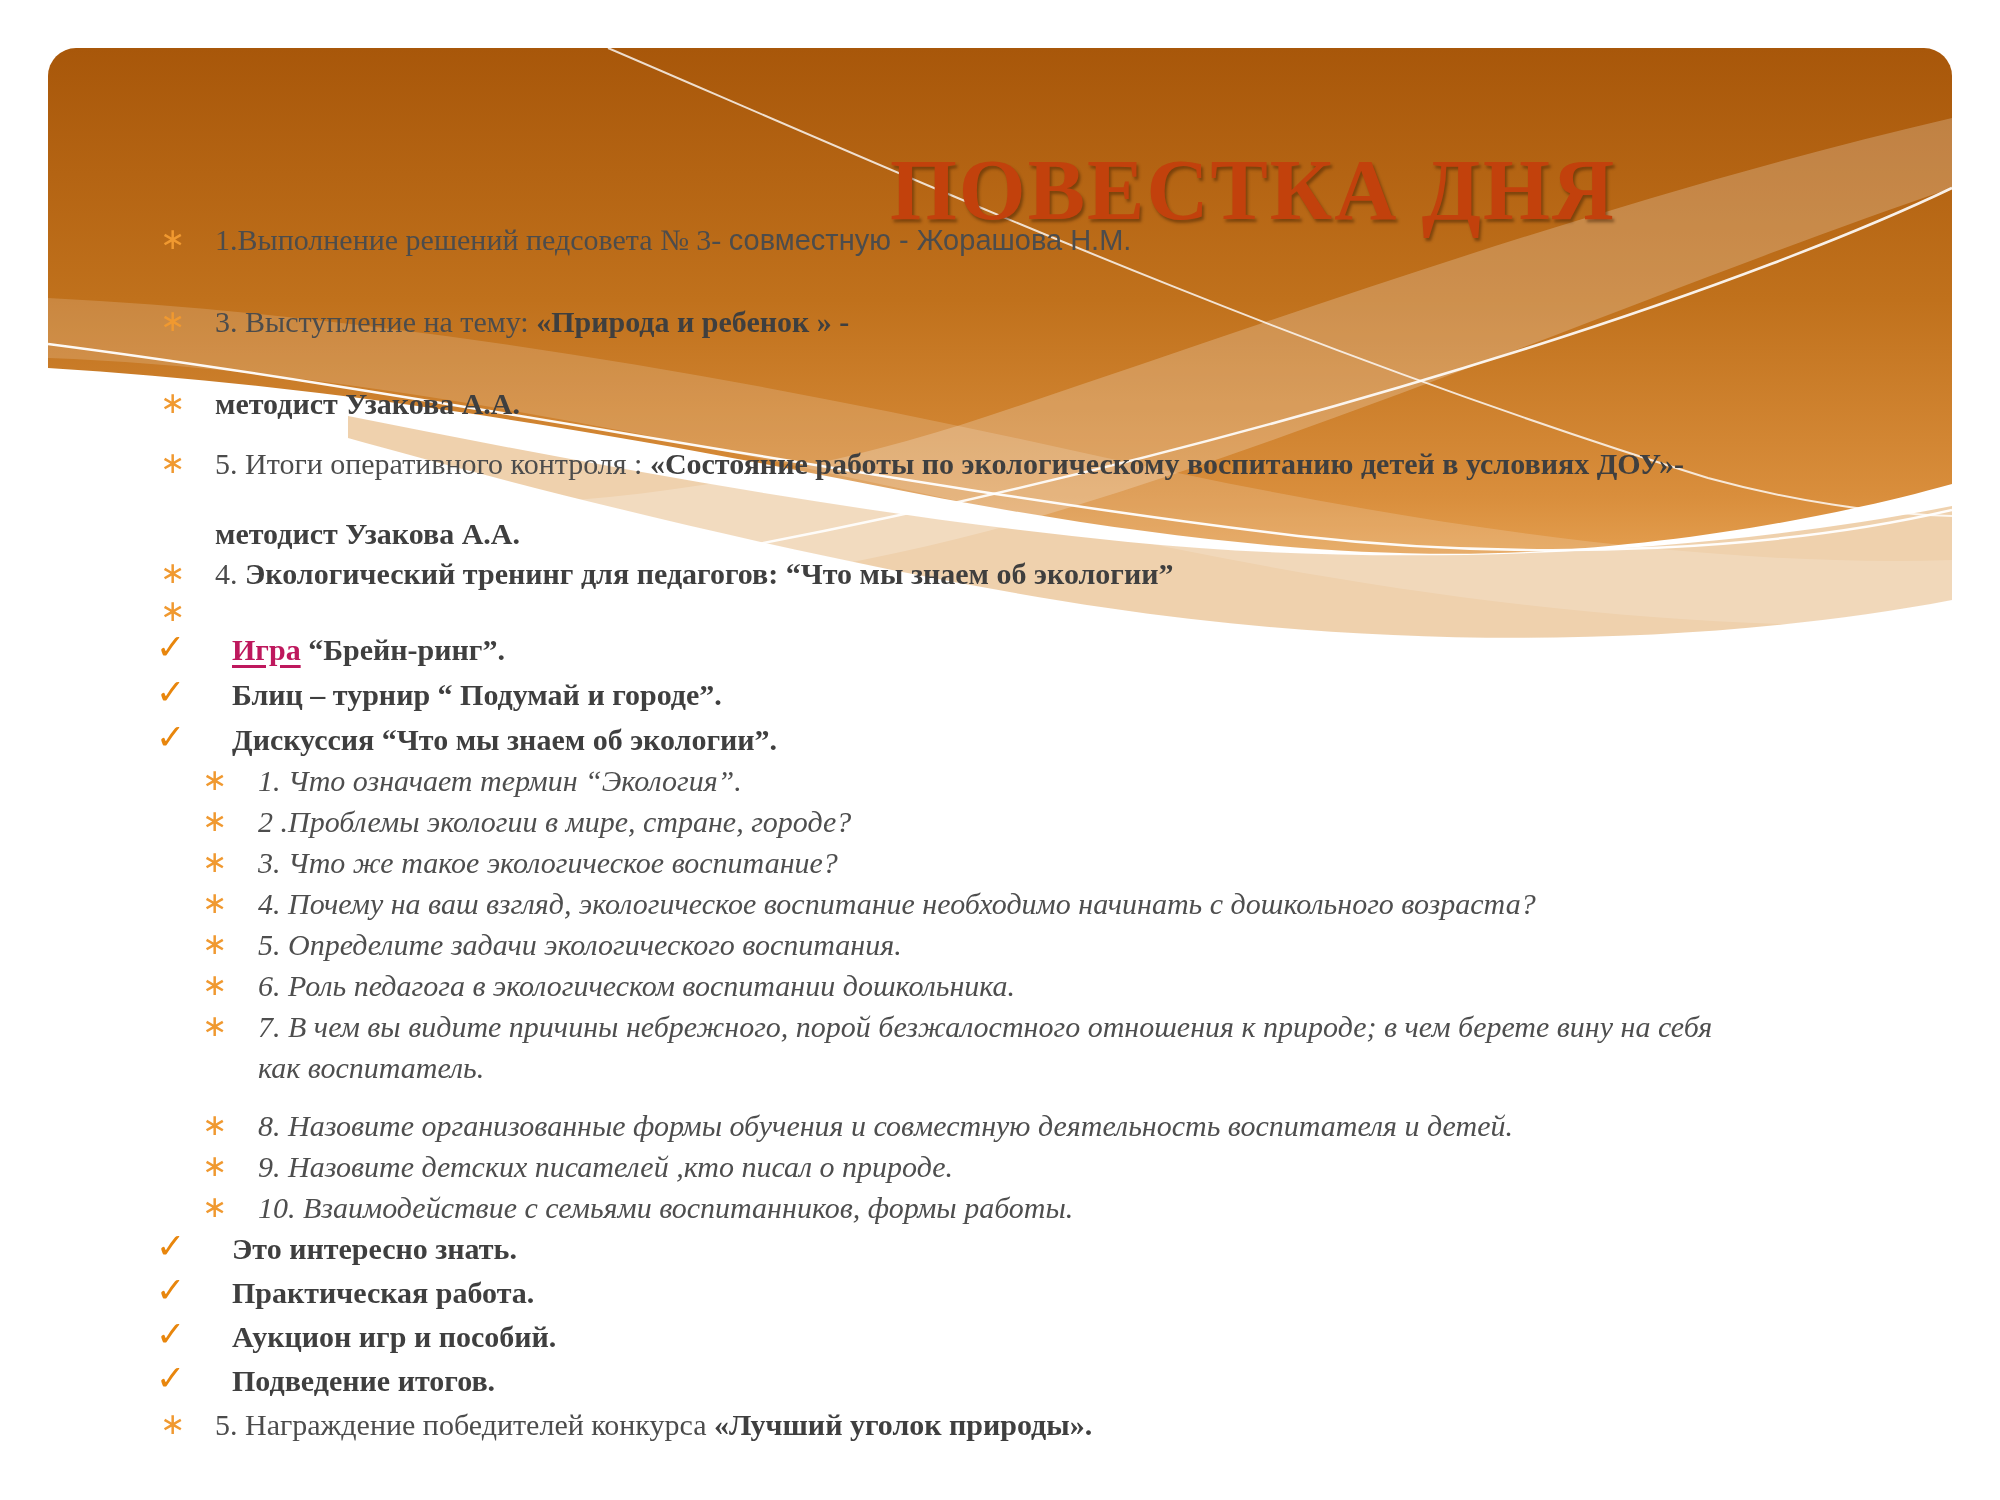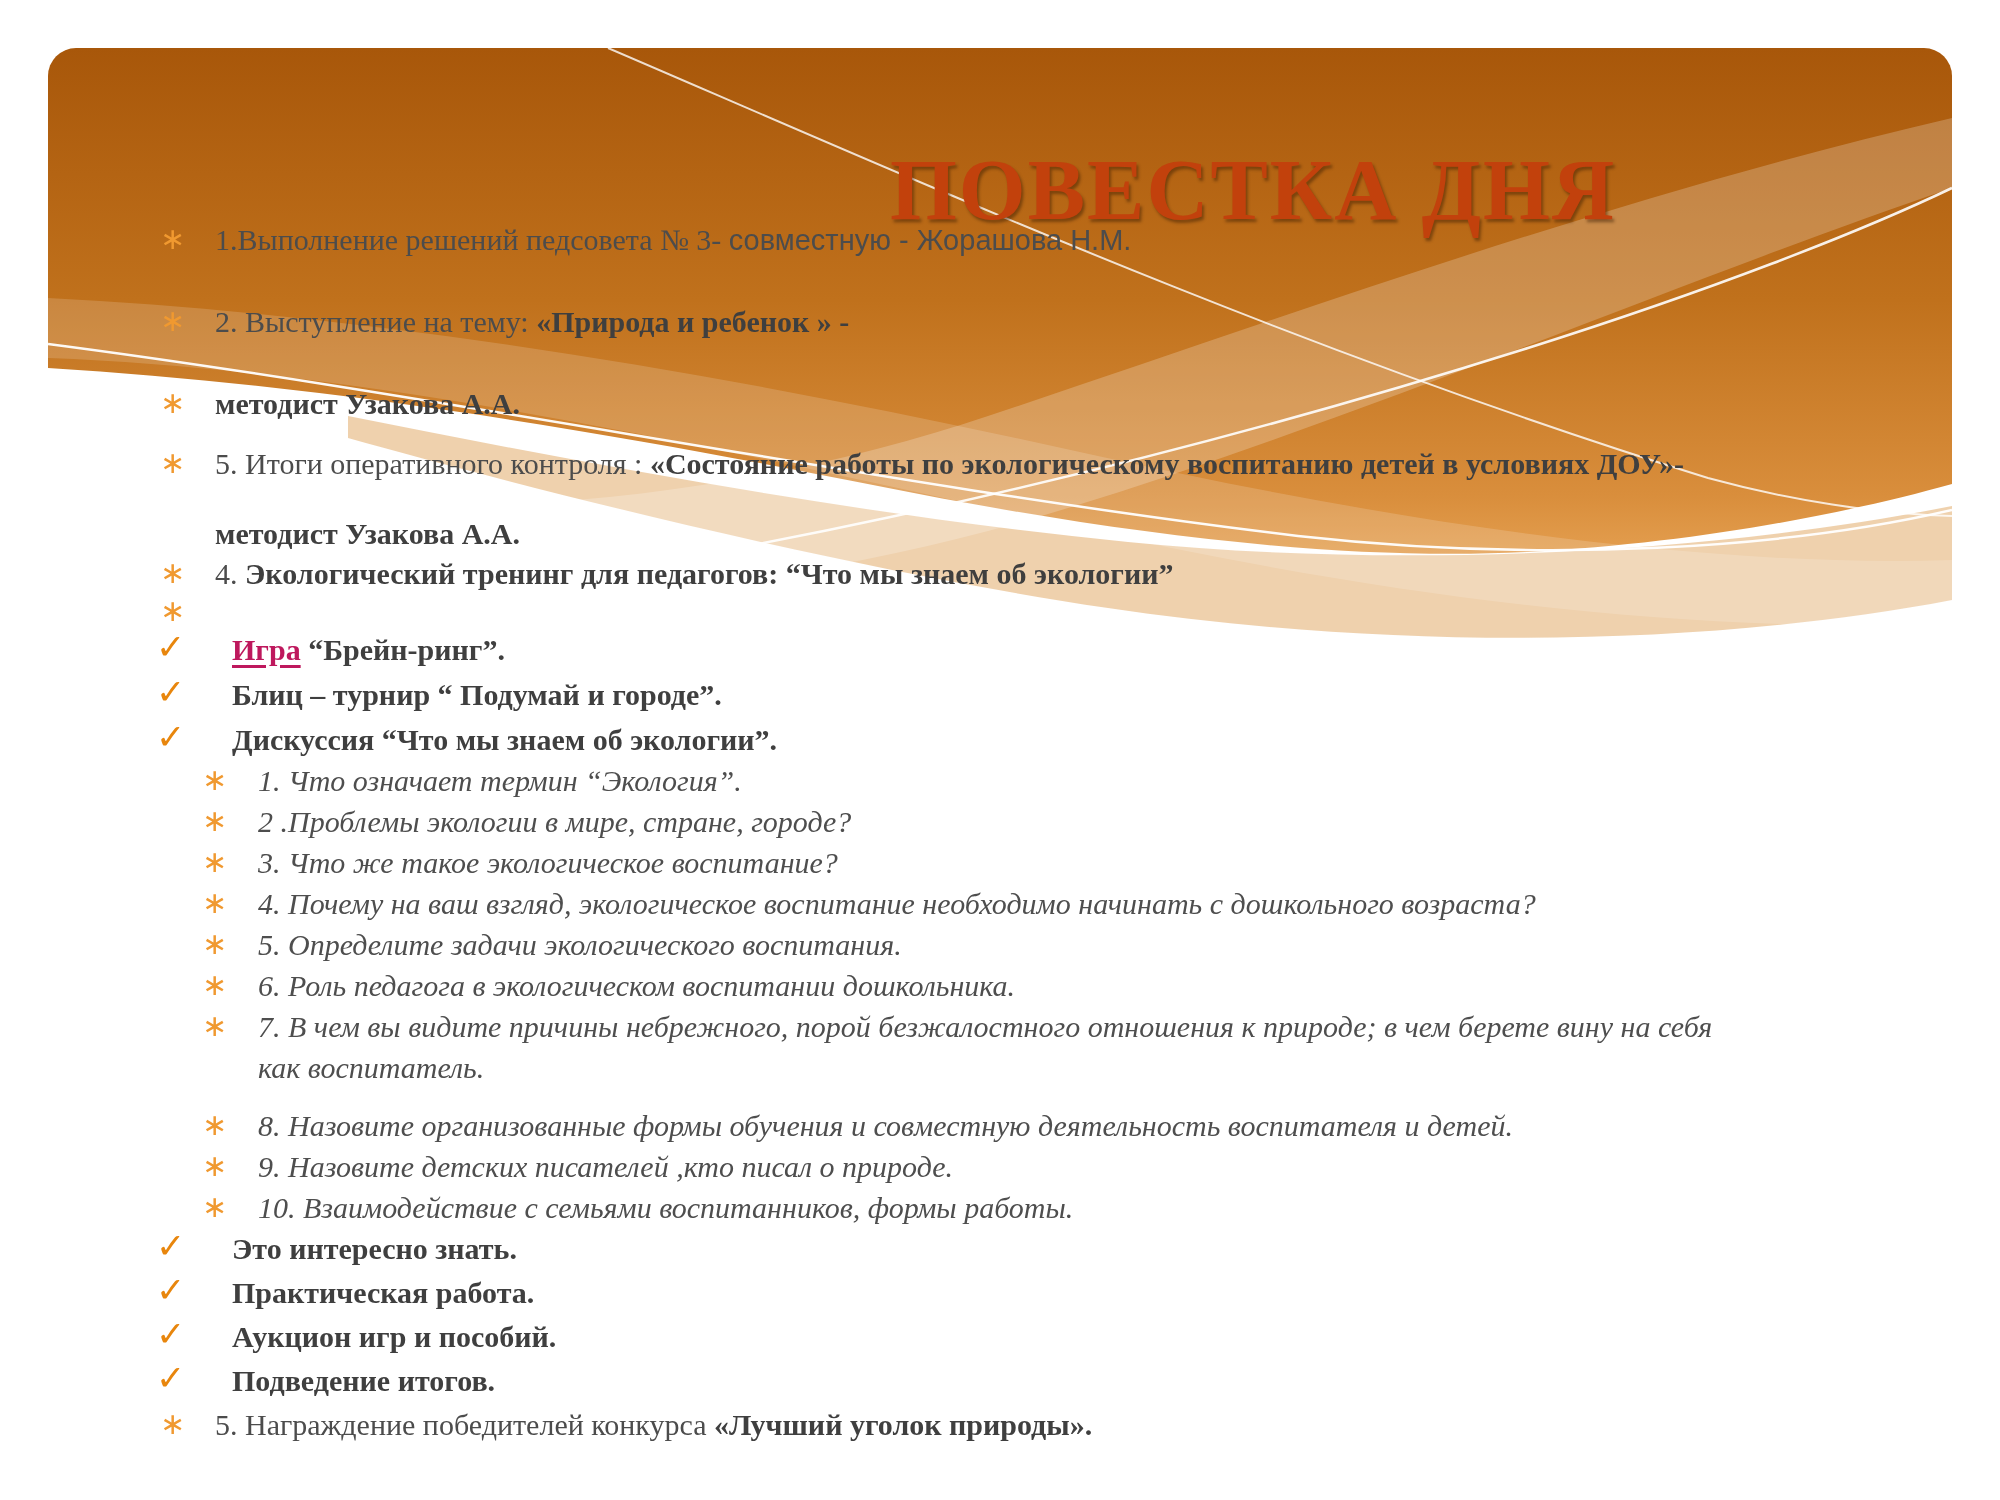--- a/index.html
+++ b/index.html
@@ -78,21 +78,21 @@
 
       <path fill="none" stroke="#ffffff" stroke-width="2.5" stroke-opacity="0.95" d="M0,296 C400,348 850,440 1250,488 C1500,516 1740,500 1904,462"></path>
       <path fill="none" stroke="#ffffff" stroke-width="2.5" stroke-opacity="0.9" d="M160,572 C600,540 1100,420 1480,300 C1660,243 1810,185 1904,140"></path>
       <path fill="none" stroke="#ffffff" stroke-width="2" stroke-opacity="0.8" d="M560,0 C840,120 1240,300 1660,430 C1740,452 1830,466 1904,468"></path>
     </svg>
 
     <div class="title">ПОВЕСТКА ДНЯ</div>
 
     <div class="agenda">
         <div class="row l1" style="margin-bottom: 46px;"><span class="bullet">∗</span><span class="seg">1.Выполнение решений педсовета № 3- </span><span class="seg sans">совместную - Жорашова Н.М.</span></div>
-        <div class="row l1" style="margin-bottom: 46px;"><span class="bullet">∗</span><span class="seg">2. Выступление на тему: </span><span class="seg bold">«Природа и ребенок »  -</span></div>
+        <div class="row l1" style="margin-bottom: 46px;"><span class="bullet">∗</span><span class="seg">3. Выступление на тему: </span><span class="seg bold">«Природа и ребенок »  -</span></div>
         <div class="row l1" style="margin-bottom: 24px;"><span class="bullet">∗</span><span class="seg bold">методист Узакова А.А.</span></div>
         <div class="row l1" style="margin-bottom: 34px;"><span class="bullet">∗</span><span class="seg">5. Итоги оперативного контроля : </span><span class="seg bold">«Состояние работы по  экологическому воспитанию    детей в условиях ДОУ»-</span></div>
         <div class="row cont" style="margin-bottom: 4px;"><span class="seg bold">методист Узакова А.А.</span></div>
         <div class="row l1" style="margin-bottom: 2px;"><span class="bullet">∗</span><span class="seg">4. </span><span class="seg bold">Экологический тренинг для педагогов: “Что мы знаем об экологии”</span></div>
         <div class="row l1" style="margin-bottom: 2px;">
           <span class="bullet">∗</span>
         </div>
         <div class="row check" style="margin-bottom: 9px;"><span class="bullet chk">✓</span><span class="seg link">Игра</span><span class="seg bold"> “Брейн-ринг”.</span></div>
         <div class="row check" style="margin-bottom: 9px;"><span class="bullet chk">✓</span><span class="seg bold">Блиц – турнир “ Подумай и городе”.</span></div>
         <div class="row check" style="margin-bottom: 5px;"><span class="bullet chk">✓</span><span class="seg bold">Дискуссия “Что мы знаем об экологии”.</span></div>

